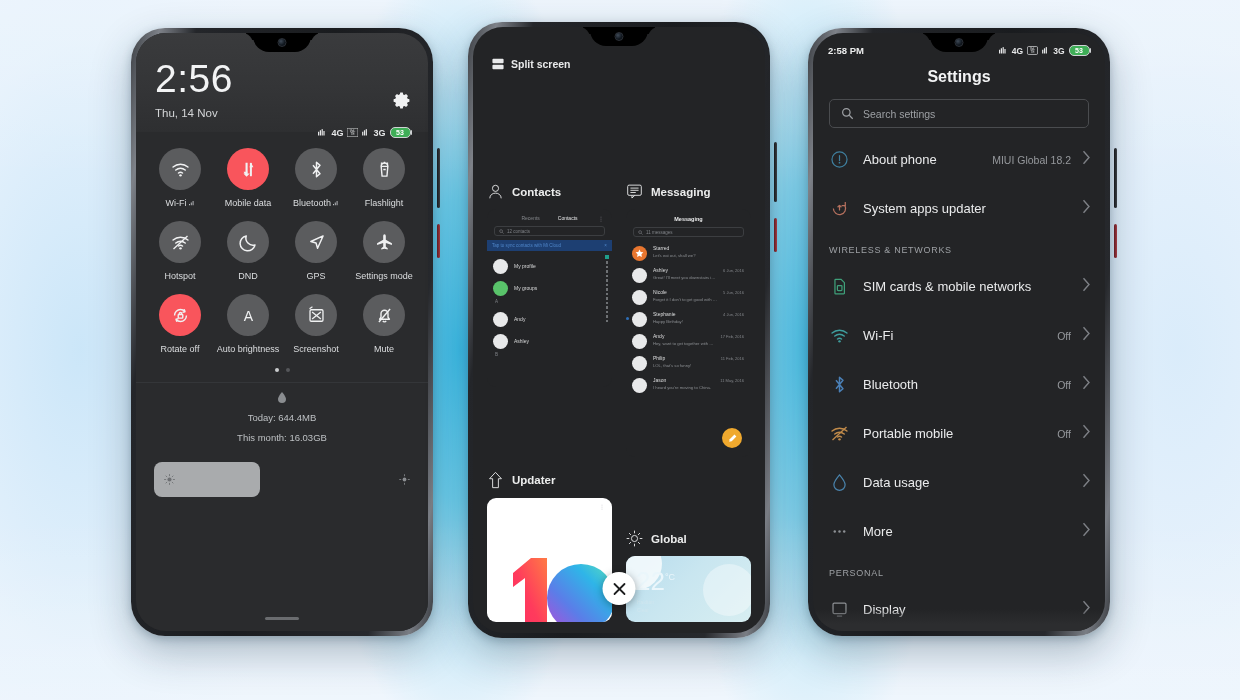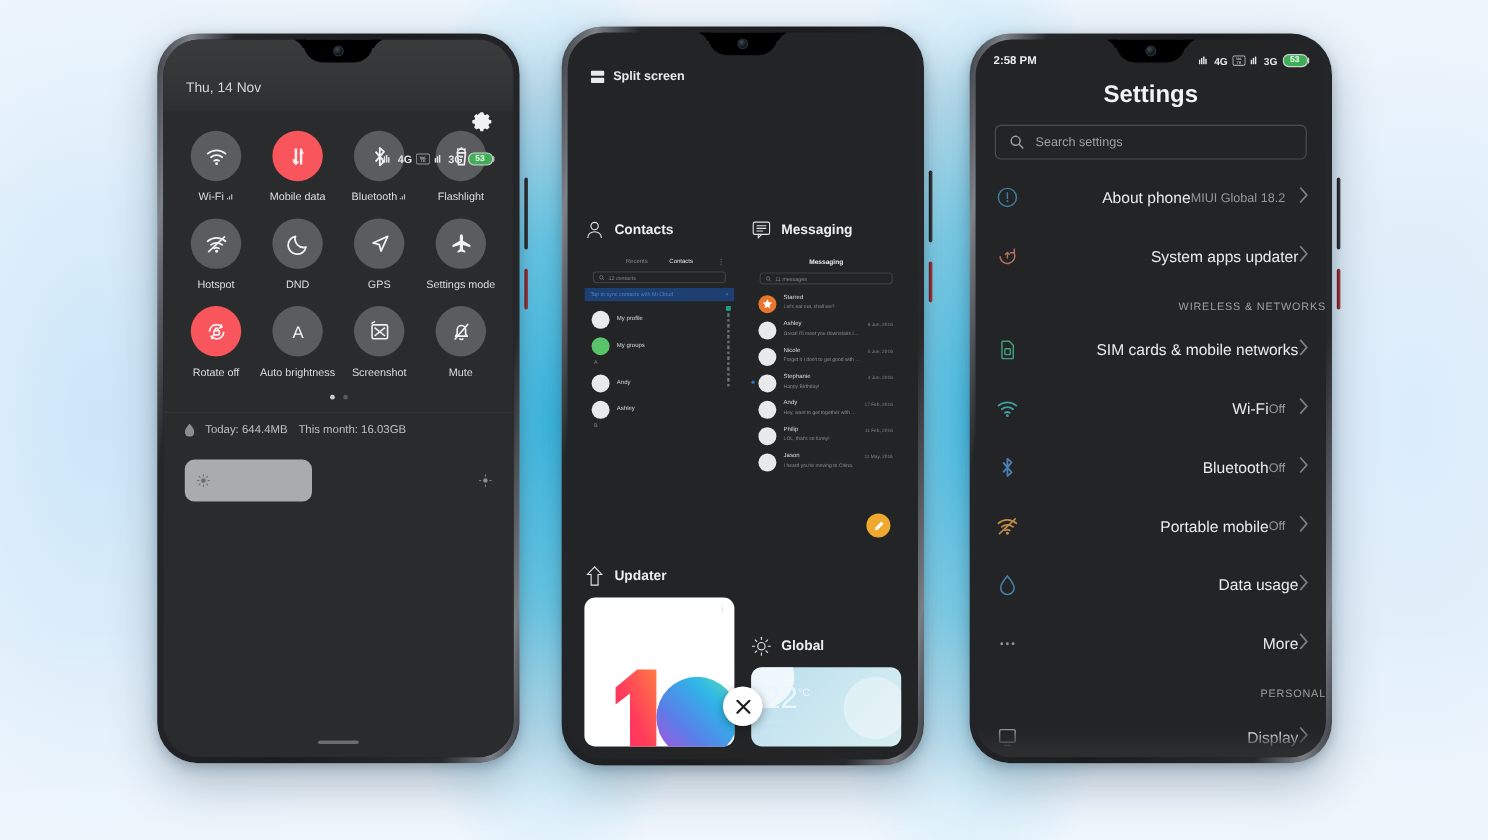--- a/index.html
+++ b/index.html
@@ -85,21 +85,21 @@
     width:42px; height:42px; border-radius:50%;
     background:#5b5c5e; display:flex; align-items:center; justify-content:center;
   }
   .tile.on .circ { background:#f9555c; }
   .tile .tlabel { margin-top:8px; font-size:9px; color:#dcdee0; display:flex; align-items:center; gap:2px; white-space:nowrap; }
   .pager { display:flex; justify-content:center; gap:7px; margin-top:14px; }
   .pager i { width:4px; height:4px; border-radius:50%; background:#55575a; display:block; }
   .pager i.act { background:#c9cbcd; }
   .datarow {
     margin-top:10px; border-top:1px solid #343639;
-    padding:9px 18px; display:flex; align-items:center; gap:9px;
+    padding:9px 18px; display:flex; align-items:center; gap:9px;flex-direction:column;
   }
   .datarow .txt { font-size:9.5px; color:#bdc0c3; }
   .bright-wrap { padding:10px 18px 0 18px; display:flex; align-items:center; justify-content:space-between; }
   .bright-bar {
     width:106px; height:35px; border-radius:8px;
     background:#a9abad; display:flex; align-items:center; padding-left:10px;
   }
   .homebar { margin-top:auto; padding-bottom:11px; display:flex; justify-content:center; }
   .homebar i { width:34px; height:3.5px; border-radius:2px; background:#6a6c6f; display:block; }
 
@@ -164,21 +164,21 @@
     box-shadow:0 2px 8px rgba(0,0,0,0.35);
   }
 
   
   #phone3 { left:808px; top:28px; width:302px; height:608px; }
   .p3-screen { background:#2c2d2f; display:flex; flex-direction:column; }
   .p3-status { display:flex; align-items:center; justify-content:space-between; padding:9px 14px 0 15px; height:26px; }
   .p3-status .time { font-size:9.5px; color:#eceded; font-weight:bold; }
   .p3-status .rgt { display:flex; align-items:center; gap:4px; }
   .p3-status .lbl { font-size:8.5px; font-weight:bold; color:#e6e7e8; }
-  .p3-title { text-align:center; font-size:20px; color:#f3f4f5; font-weight:bold; padding:9px 0 13px; }
+  .p3-title { text-align:center; font-size:16px; color:#f3f4f5; font-weight:bold; padding:9px 0 13px; }
   .p3-search {
     margin:0 16px 7px; height:29px; border:1px solid #4a4c4f; border-radius:5px;
     display:flex; align-items:center; gap:9px; padding-left:11px;
   }
   .p3-search .ph { font-size:10.5px; color:#9da0a4; }
   .slist { flex:1; overflow:hidden; }
   .srow { display:flex; align-items:center; height:49px; padding:0 14px 0 16px; gap:0; }
   .srow .ico { width:34px; flex:none; display:flex; align-items:center; }
   .srow .lab { font-size:13px; color:#eaebec; flex:1; }
   .srow .val { font-size:10.5px; color:#95989c; margin-right:11px; }
@@ -198,20 +198,21 @@
 </div>
 
 <div class="phone" id="phone1">
   <div class="btn-vol"></div>
   <div class="btn-power"></div>
   <div class="screen" style="display:flex;flex-direction:column;">
     <div class="notch"></div>
     <div class="cam"></div>
 
     <div class="p1-top">
+      <div class="p1-clock">2:56</div>
       <div class="p1-date">Thu, 14 Nov</div>
       <div class="p1-gear">
         <svg width="18" height="18" viewBox="0 0 24 24" fill="#f0f1f2">
             <path d="M12 8.2a3.8 3.8 0 100 7.6 3.8 3.8 0 000-7.6zm0 5.9a2.1 2.1 0 110-4.2 2.1 2.1 0 010 4.2z"></path>
             <path d="M20.3 13.5l-.1-1.5.1-1.5 1.6-1.2-1.3-3.1-2 .3-1.1-1-.7-1.9h-3.4l-.7 1.9-1.1 1-2-.3L8.3 9.3l1.6 1.2-.1 1.5.1 1.5-1.6 1.2 1.3 3.1 2-.3 1.1 1 .7 1.9h3.4l.7-1.9 1.1-1 2 .3 1.3-3.1-1.6-1.2z" opacity="0"></path>
             <path d="M19.4 12c0-.4 0-.8-.1-1.2l1.7-1.3-1.7-3-2 .8c-.6-.5-1.3-.9-2-1.1L14.9 4H9.1l-.4 2.2c-.7.2-1.4.6-2 1.1l-2-.8-1.7 3L4.7 10.8c-.1.4-.1.8-.1 1.2s0 .8.1 1.2l-1.7 1.3 1.7 3 2-.8c.6.5 1.3.9 2 1.1l.4 2.2h5.8l.4-2.2c.7-.2 1.4-.6 2-1.1l2 .8 1.7-3-1.7-1.3c.1-.4.1-.8.1-1.2z" opacity="0"></path>
           </svg>
         <svg width="19" height="19" viewBox="0 0 24 24" fill="#f0f1f2" style="display:block;margin-top:-19px;">
             <path d="M12 15.5A3.5 3.5 0 1115.5 12 3.5 3.5 0 0112 15.5zm0-5.5a2 2 0 102 2 2 2 0 00-2-2z"></path>
             <path d="M13.6 2h-3.2l-.5 2.3a8 8 0 00-1.6.7L6.2 3.8 3.8 6.2l1.2 2.1a8 8 0 00-.7 1.6L2 10.4v3.2l2.3.5a8 8 0 00.7 1.6l-1.2 2.1 2.4 2.4 2.1-1.2a8 8 0 001.6.7l.5 2.3h3.2l.5-2.3a8 8 0 001.6-.7l2.1 1.2 2.4-2.4-1.2-2.1a8 8 0 00.7-1.6l2.3-.5v-3.2l-2.3-.5a8 8 0 00-.7-1.6l1.2-2.1-2.4-2.4-2.1 1.2a8 8 0 00-1.6-.7z"></path>
@@ -744,21 +745,21 @@
     <div class="p3-title">Settings</div>
 
     <div class="p3-search">
       <svg width="13" height="13" viewBox="0 0 16 16" fill="none" stroke="#9da0a4" stroke-width="1.5">
           <circle cx="6.6" cy="6.6" r="4.6"></circle>
           <line x1="10.2" y1="10.2" x2="14.4" y2="14.4"></line>
         </svg>
       <span class="ph">Search settings</span>
     </div>
 
-    <div class="slist" id="settings-list" style="position:relative;text-align:right;">
+    <div class="slist" id="settings-list" style="position:relative;">
         <div class="srow">
           <span class="ico">
             <svg width="21" height="21" viewBox="0 0 24 24">
               <circle cx="12" cy="12" r="8.6" fill="none" stroke="#3f7f9e" stroke-width="1.4"></circle>
               <line x1="12" y1="7.6" x2="12" y2="13" stroke="#3f7f9e" stroke-width="1.4" stroke-linecap="round"></line>
               <circle cx="12" cy="15.7" r="1" fill="#3f7f9e"></circle>
             </svg>
           </span>
           <span class="lab">About phone</span>
           <span class="val">MIUI Global 18.2</span>

